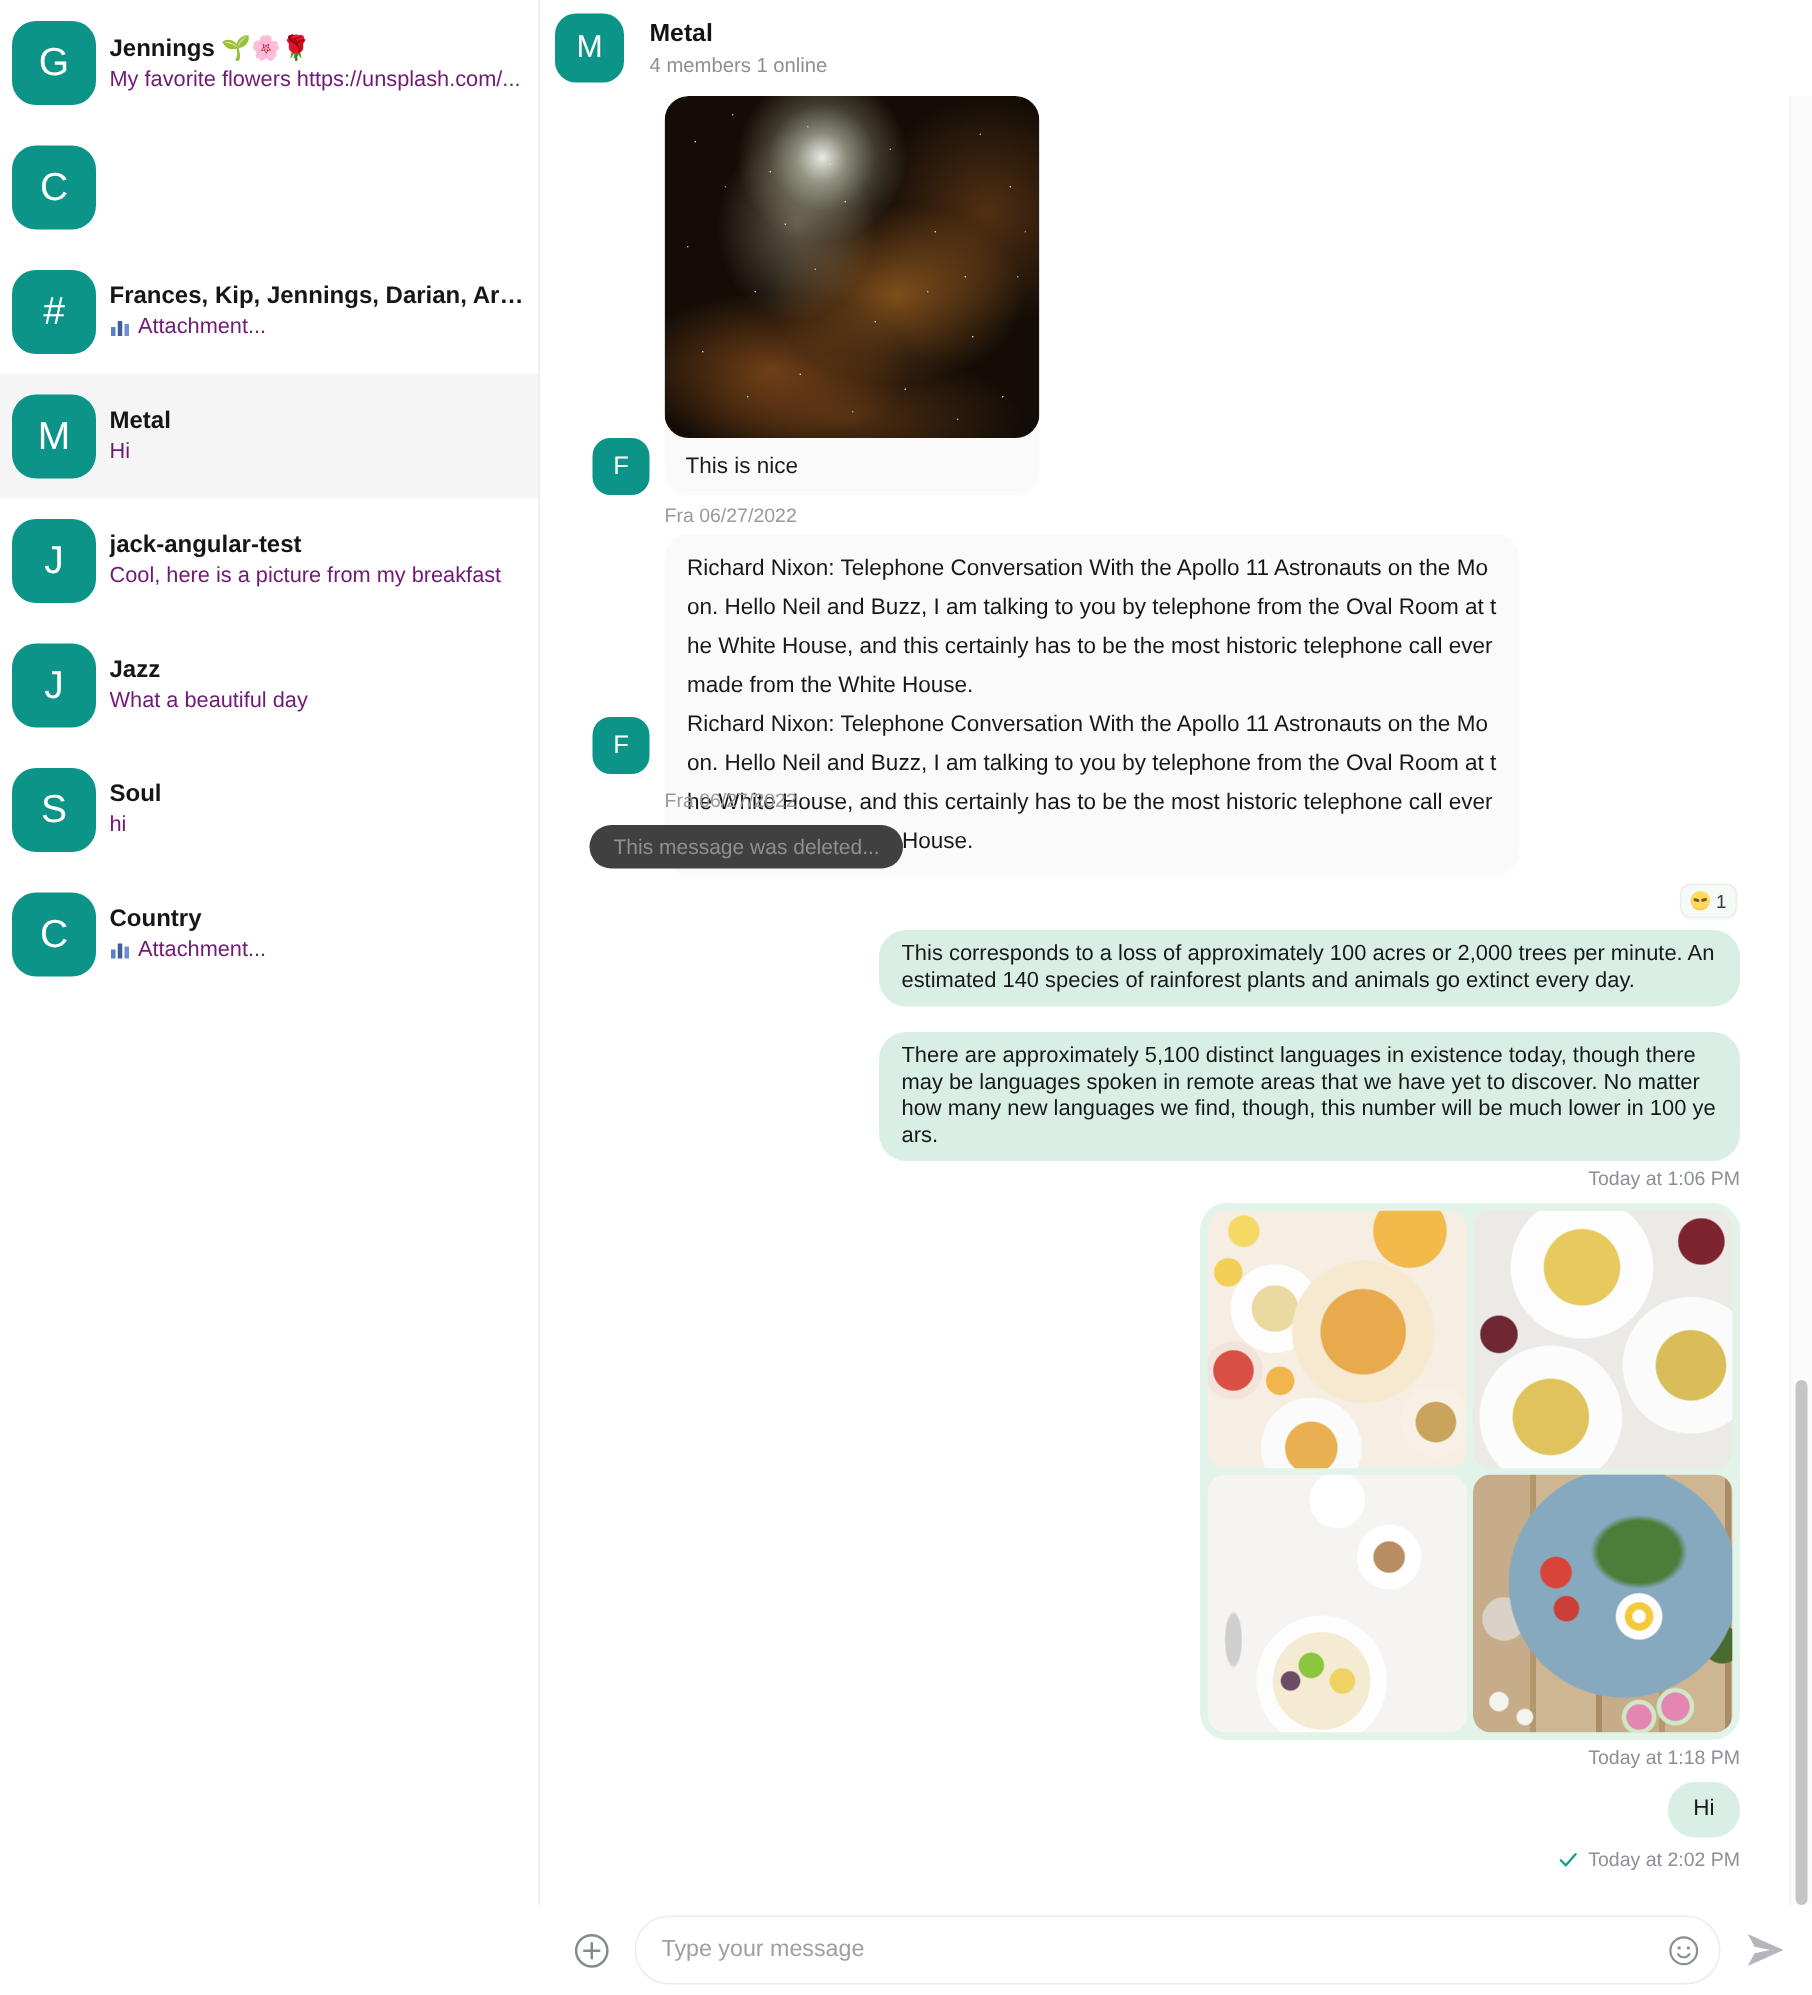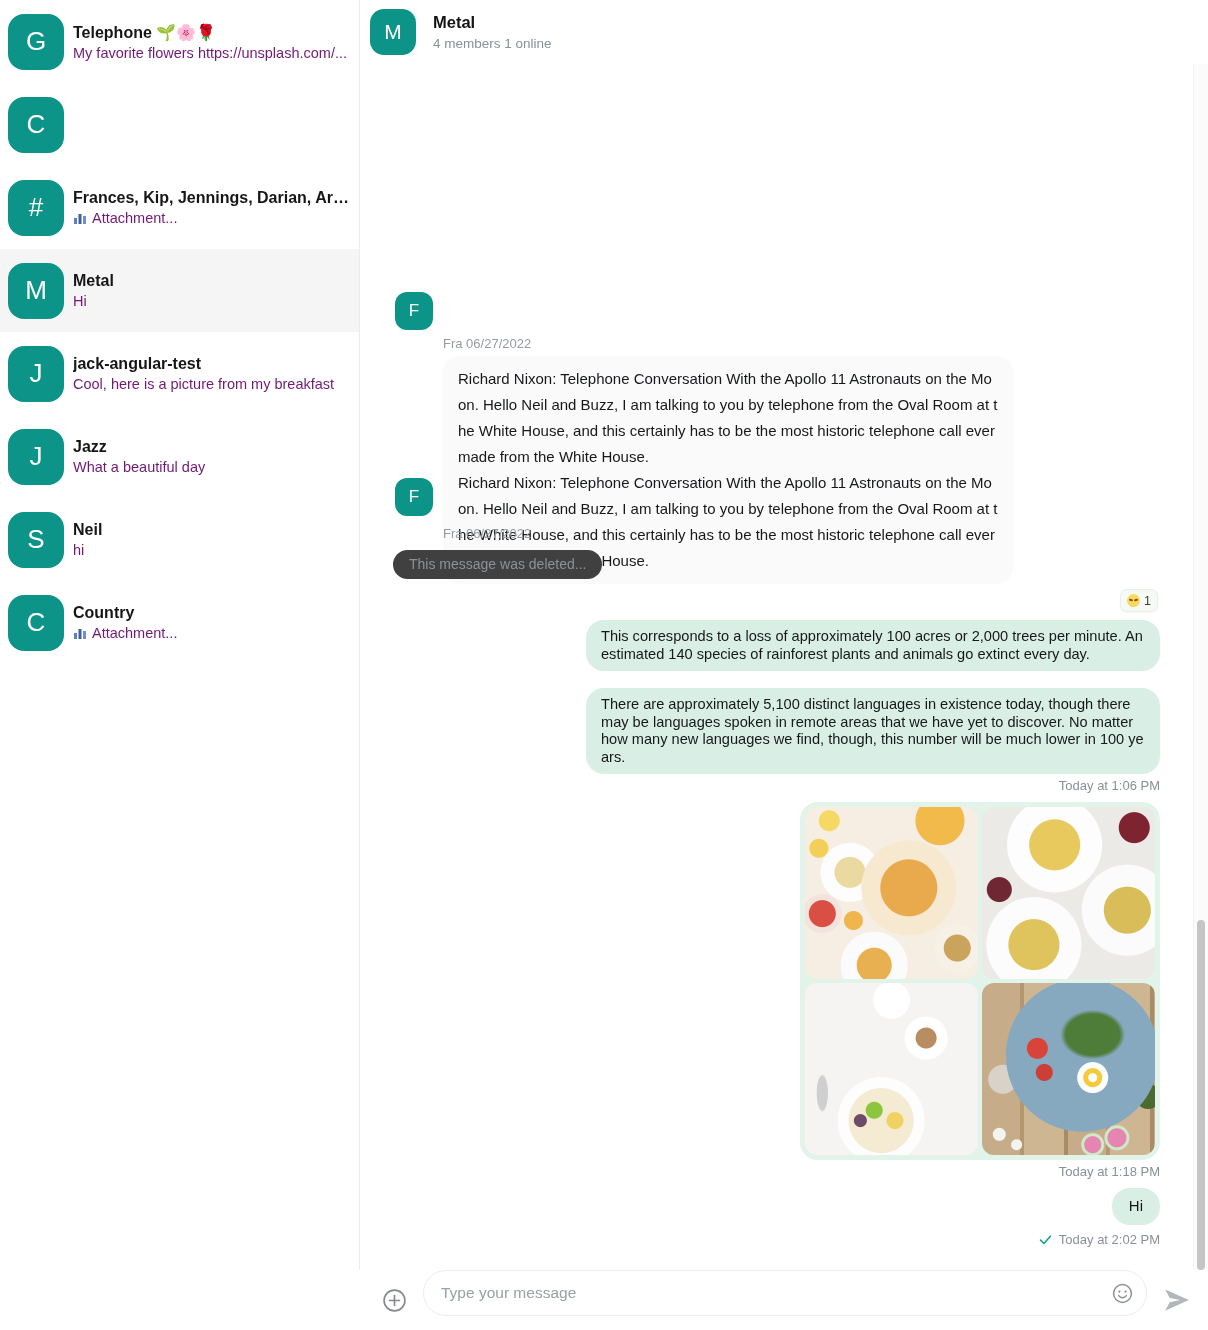--- a/index.html
+++ b/index.html
@@ -118,41 +118,41 @@
     radial-gradient(circle at 10% 88%, #f3f3ef 0 6px, transparent 7px),
     radial-gradient(circle at 20% 94%, #f3f3ef 0 5px, transparent 6px),
     radial-gradient(circle at 96% 66%, #4a6b2f 0 12px, transparent 13px),
     repeating-linear-gradient(90deg,#c7ac8a 0px,#c7ac8a 38px,#b3976f 38px,#b3976f 42px,#cfb693 42px,#cfb693 82px,#a98c66 82px,#a98c66 86px); }
 
   
   .scroll-track { position:absolute; right:0; top:0; width:15px; height:100%; background:#fbfbfb; border-left:1px solid #f2f2f2; }
   .scroll-thumb { position:absolute; right:3px; top:856px; width:8px; height:350px; border-radius:4px; background:#c5c5c5; }
 
   
-  .composer { height:60px; display:flex; padding:0 16px 0 22px; background:#fff; }
+  .composer { height:60px; display:flex; align-items:center; padding:0 16px 0 22px; background:#fff; }
   .icon-btn { display:flex; align-items:center; justify-content:center; cursor:pointer; flex:0 0 auto; }
   .input-wrap { flex:1; position:relative; margin-left:16px; }
   .msg-input { width:100%; height:46px; border:1px solid #ececec; border-radius:23px; padding:0 46px 0 17px; font-size:15.5px; font-family:"Liberation Sans", sans-serif; color:#222; outline:none; background:#fff; }
   .msg-input::placeholder { color:#9aa0a6; }
   .emoji-btn { position:absolute; right:13px; top:12px; }
   .send-btn { margin-left:15px; }
 
   .check { color:#12a08b; }
 </style>
 </head>
 <body>
 
 <div class="app">
 
   <div class="sidebar">
 
     <div class="chat-item">
       <div class="avatar lg">G</div>
       <div class="chat-meta">
-        <div class="chat-name">Telephone 🌱🌸🌹</div>
+        <div class="chat-name">Jennings 🌱🌸🌹</div>
         <div class="chat-preview">My favorite flowers https://unsplash.com/...</div>
       </div>
     </div>
 
     <div class="chat-item">
       <div class="avatar lg">C</div>
     </div>
 
     <div class="chat-item">
       <div class="avatar lg">#</div>
@@ -189,21 +189,21 @@
       <div class="avatar lg">J</div>
       <div class="chat-meta">
         <div class="chat-name">Jazz</div>
         <div class="chat-preview">What a beautiful day</div>
       </div>
     </div>
 
     <div class="chat-item">
       <div class="avatar lg">S</div>
       <div class="chat-meta">
-        <div class="chat-name">Neil</div>
+        <div class="chat-name">Soul</div>
         <div class="chat-preview">hi</div>
       </div>
     </div>
 
     <div class="chat-item">
       <div class="avatar lg">C</div>
       <div class="chat-meta">
         <div class="chat-name">Country</div>
         <div class="chat-preview">
           <svg class="bar-icon" width="14" height="14" viewBox="0 0 14 14">
@@ -223,20 +223,24 @@
     <div class="chat-header">
       <div class="avatar md">M</div>
       <div class="head-meta">
         <div class="head-title">Metal</div>
         <div class="head-sub">4 members 1 online</div>
       </div>
     </div>
 
     <div class="messages">
 
+      <div class="msg-abs in-bubble photo-bubble">
+        <div class="nebula"></div>
+        <div class="caption">This is nice</div>
+      </div>
       <div class="msg-abs avatar sm sender-avatar-1">F</div>
       <div class="msg-abs date-label date-1">Fra 06/27/2022</div>
 
       <div class="msg-abs in-bubble long-bubble">Richard Nixon: Telephone Conversation With the Apollo 11 Astronauts on the Moon. Hello Neil and Buzz, I am talking to you by telephone from the Oval Room at the White House, and this certainly has to be the most historic telephone call ever made from the White House.
 Richard Nixon: Telephone Conversation With the Apollo 11 Astronauts on the Moon. Hello Neil and Buzz, I am talking to you by telephone from the Oval Room at the White House, and this certainly has to be the most historic telephone call ever made from the White House.</div>
       <div class="msg-abs avatar sm sender-avatar-2">F</div>
       <div class="msg-abs date-label date-2">Fra 06/27/2022</div>
 
       <div class="msg-abs deleted-pill">This message was deleted...</div>
 

